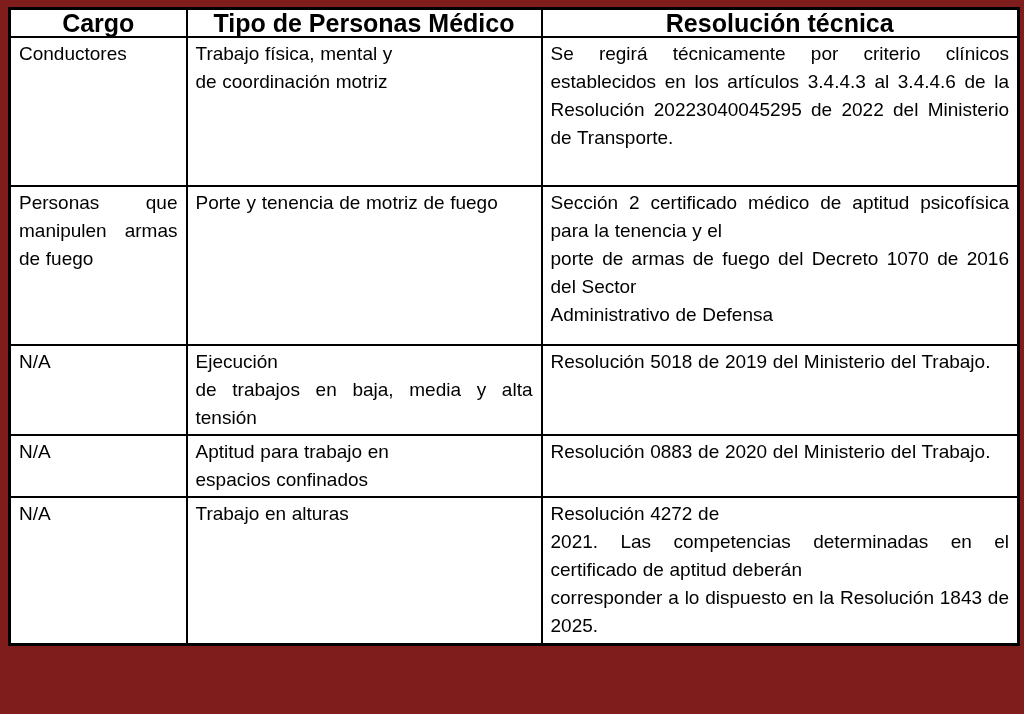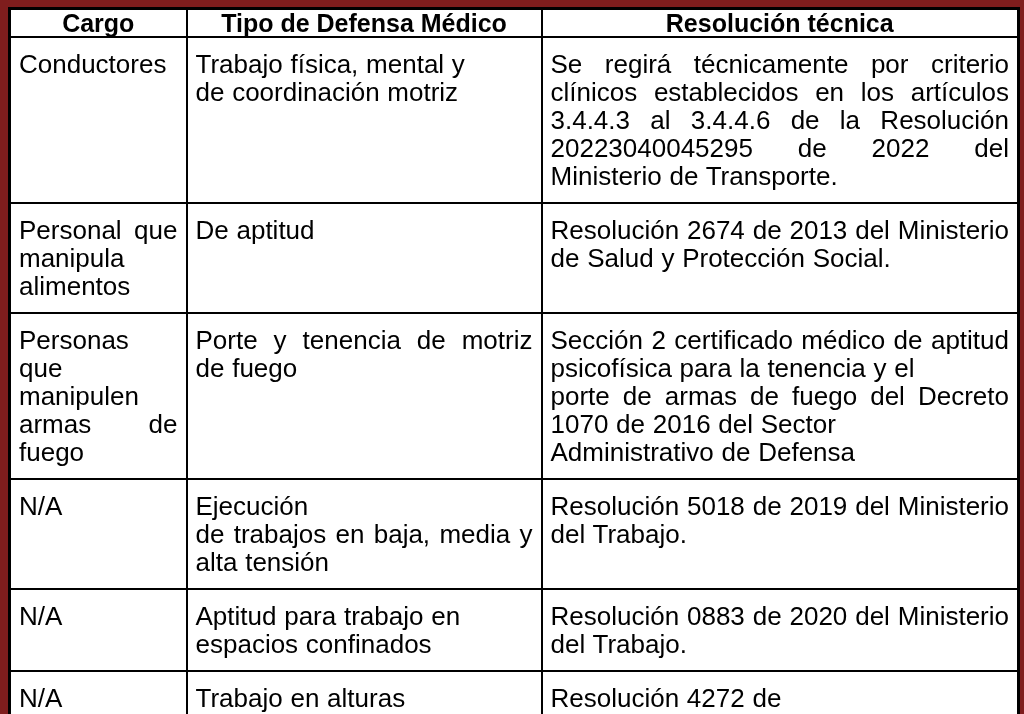--- a/index.html
+++ b/index.html
@@ -33,25 +33,25 @@
   table.reg-table th {
     font-size: 25px;
     font-weight: bold;
     text-align: center;
     vertical-align: middle;
     padding: 0 4px;
     line-height: 26px;
     white-space: nowrap;
   }
   table.reg-table td {
-    font-size: 26px;
+    font-size: 19px;
     line-height: 28px;
     text-align: justify;
     vertical-align: top;
-    padding: 12px 8px;
+    padding: 2px 8px;
     white-space: pre-line;
     word-spacing: 0.02em;
   }
   tr.row-header  { height: 26px;  }
   tr.row-1 { height: 149px; }
   tr.row-2 { height: 86px;  }
   tr.row-3 { height: 159px; margin-top: 11px; }
   tr.row-4 { height: 85px;  }
   tr.row-5 { height: 56px;  }
   tr.row-6 { height: 147px; }
@@ -62,35 +62,30 @@
 <div class="page">
   <table class="reg-table">
     <colgroup>
       <col style="width:177px">
       <col style="width:355px">
       <col style="width:477px">
     </colgroup>
     <thead>
       <tr class="row-header">
         <th>Cargo</th>
-        <th>Tipo de Defensa Médico</th>
+        <th>Tipo de Personas Médico</th>
         <th>Resolución técnica</th>
       </tr>
     </thead>
     <tbody>
       <tr class="row-1">
         <td>Conductores</td>
         <td>Trabajo física, mental y
 de coordinación motriz</td>
         <td>Se regirá técnicamente por criterio clínicos establecidos en los artículos 3.4.4.3 al 3.4.4.6 de la Resolución 20223040045295 de 2022 del Ministerio de Transporte.</td>
-      </tr>
-      <tr class="row-2">
-        <td>Personal que manipula alimentos</td>
-        <td>De aptitud</td>
-        <td>Resolución 2674 de 2013 del Ministerio de Salud y Protección Social.</td>
       </tr>
       <tr class="row-3">
         <td>Personas que manipulen armas de fuego</td>
         <td>Porte y tenencia de motriz de fuego</td>
         <td>Sección 2 certificado médico de aptitud psicofísica para la tenencia y el
 porte de armas de fuego del Decreto 1070 de 2016 del Sector
 Administrativo de Defensa</td>
       </tr>
       <tr class="row-4">
         <td>N/A</td>

